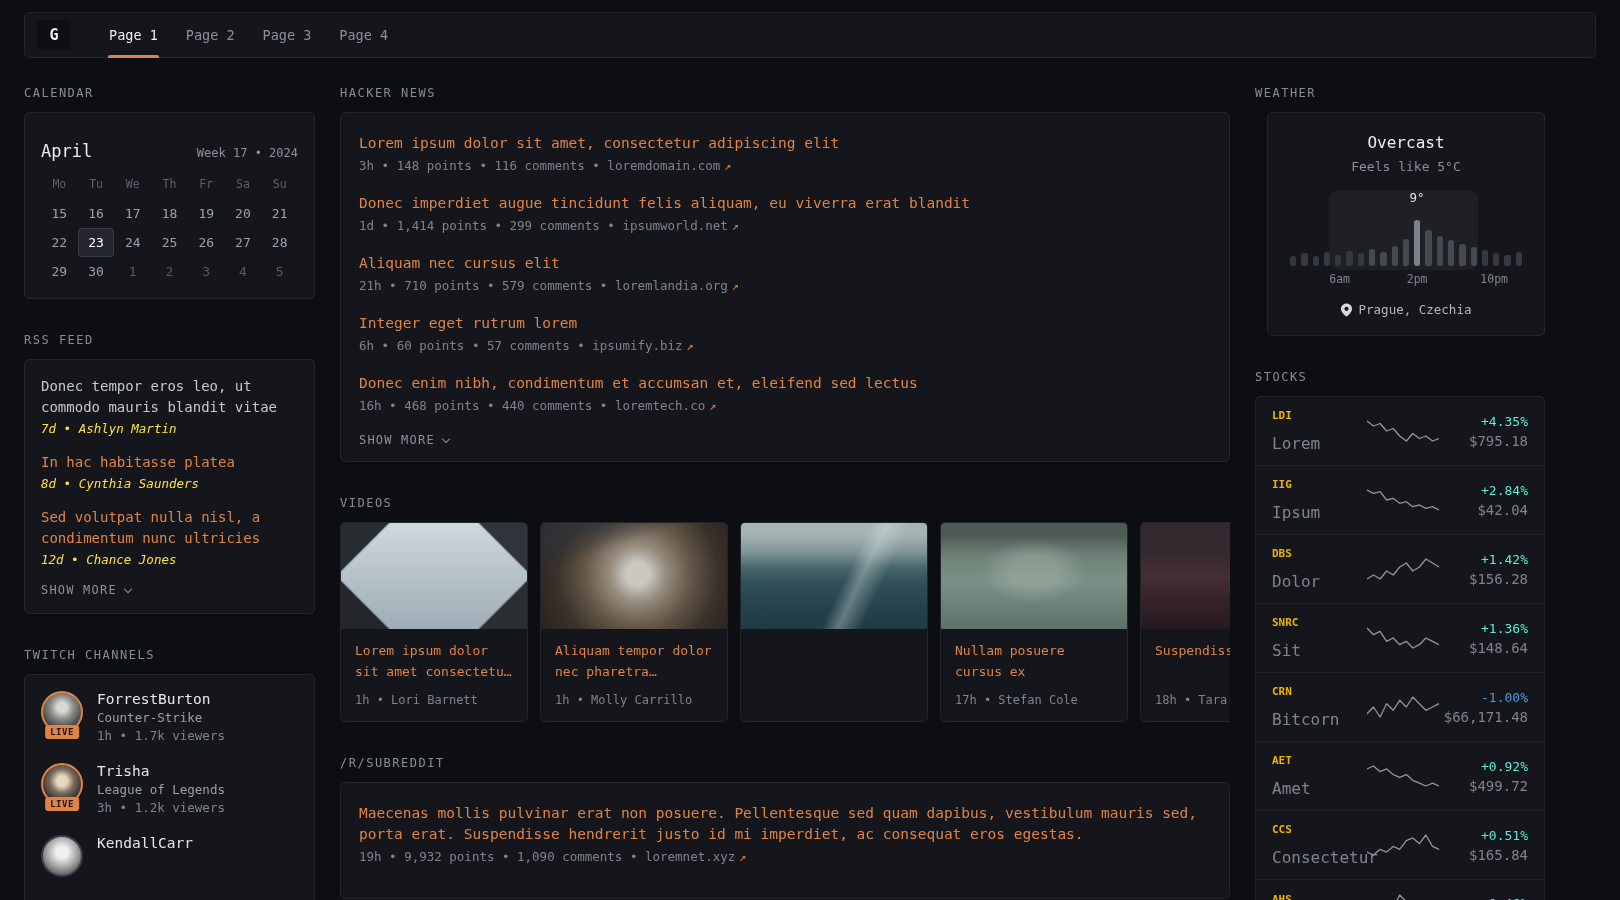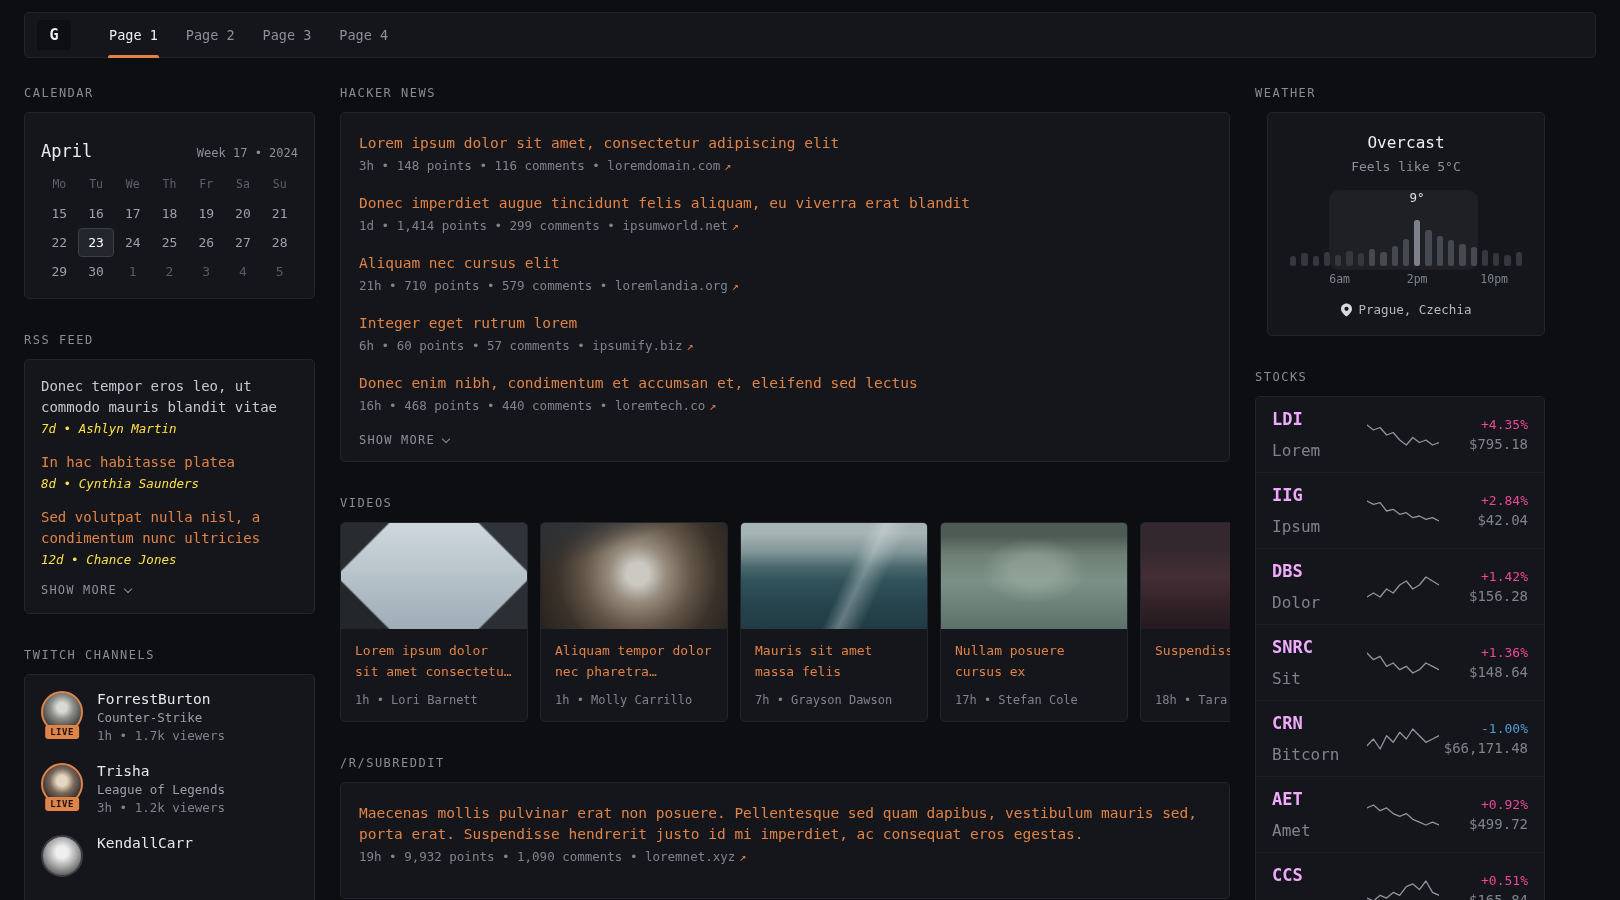--- a/index.html
+++ b/index.html
@@ -147,25 +147,25 @@
   .w-loc { display:flex; align-items:center; justify-content:center; gap:7px;
            margin-top:16px; color:#b3b8bf; font-size:12.5px; }
   .pin-icon { flex:0 0 auto; }
 
   
   .stocks-card { padding:0; }
   .stock { display:flex; align-items:center; padding:12px 16px;
            border-top:1px solid rgba(255,255,255,.045); }
   .stock:first-of-type { border-top:none; }
   .s-info { width:92px; flex:0 0 92px; }
-  .s-sym { font-size:17px; font-weight:bold; color:#f0abfc; }
+  .s-sym { font-size:11px; font-weight:bold; color:#eab308; }
   .s-name { font-size:16px; color:#7e848d; margin-top:12px; }
   .s-spark { flex:1; display:flex; justify-content:center; color:#8f959d; }
   .s-right { width:86px; flex:0 0 86px; text-align:right; }
-  .s-change { font-size:13px; color:#ec4899; }
+  .s-change { font-size:13px; color:#5eead4; }
   .stock.down .s-change { color:#549bd5; }
   .s-price { font-size:14px; color:#7e848d; margin-top:4px; }
 </style>
 </head>
 <body>
 
 <header class="nav">
   <div class="logo">G</div>
   <nav class="tabs">
 
@@ -388,24 +388,20 @@
           <div class="video-card">
             <div class="thumb t2"></div>
             <div class="video-body">
               <a class="video-title">Aliquam tempor dolor nec pharetra…</a>
               <div class="video-meta">1h • Molly Carrillo</div>
             </div>
           </div>
 
           <div class="video-card">
             <div class="thumb t3"></div>
-            <div class="video-body">
-              <a class="video-title">Mauris sit amet massa felis</a>
-              <div class="video-meta">7h • Grayson Dawson</div>
-            </div>
           </div>
 
           <div class="video-card">
             <div class="thumb t4"></div>
             <div class="video-body">
               <a class="video-title">Nullam posuere cursus ex</a>
               <div class="video-meta">17h • Stefan Cole</div>
             </div>
           </div>
 

